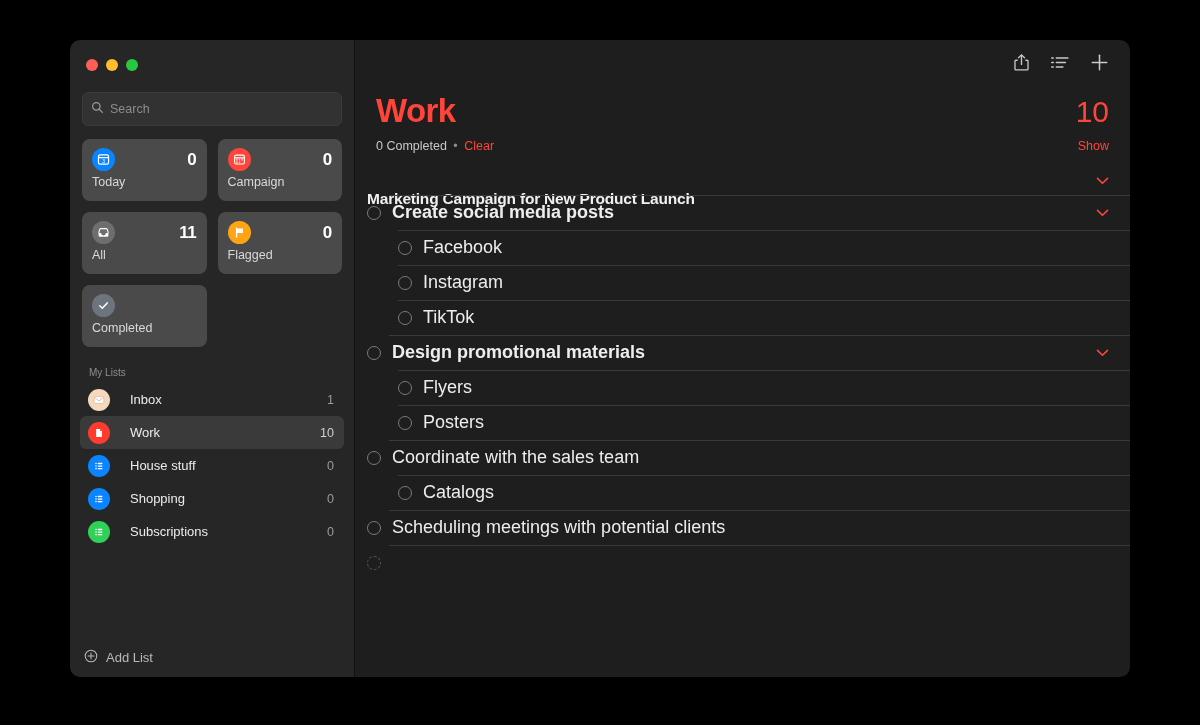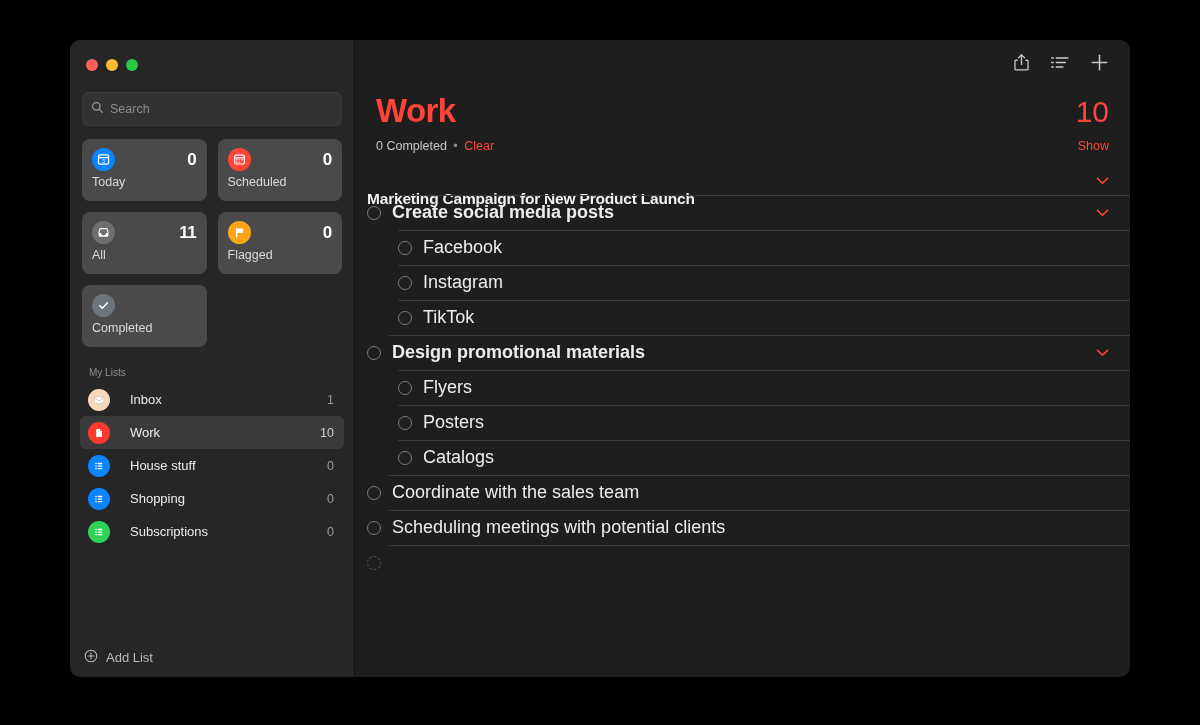--- a/index.html
+++ b/index.html
@@ -304,21 +304,21 @@
                 <rect x="4" y="7.6" width="1.6" height="1.6"></rect>
                   <rect x="7.2" y="7.6" width="1.6" height="1.6"></rect>
                   <rect x="10.4" y="7.6" width="1.6" height="1.6"></rect>
                 <rect x="4" y="10.4" width="1.6" height="1.6"></rect>
                   <rect x="7.2" y="10.4" width="1.6" height="1.6"></rect>
               </g>
             </svg>
           </div>
           <div class="card-count">0</div>
         </div>
-        <div class="card-label">Scheduled</div>
+        <div class="card-label">Campaign</div>
       </div>
 
       <div class="card">
         <div class="card-top">
           <div class="badge" style="background:#6e6e6e">
             <svg width="13" height="13" viewBox="0 0 16 16">
               <path d="M2 8.6 L2 11.6 A1.6 1.6 0 0 0 3.6 13.2 L12.4 13.2 A1.6 1.6 0 0 0 14 11.6 L14 8.6 L11 8.6 A3 3 0 0 1 5 8.6 Z" fill="#fff"></path>
               <path d="M2 8.6 L3.4 4.2 A1.5 1.5 0 0 1 4.8 3.2 L11.2 3.2 A1.5 1.5 0 0 1 12.6 4.2 L14 8.6" fill="none" stroke="#fff" stroke-width="1.3" stroke-linejoin="round"></path>
             </svg>
           </div>
@@ -540,29 +540,29 @@
           <div class="task-row lvl1">
             <div class="divider"></div>
             <div class="circle"></div>
             <div class="task-label">Flyers</div>
           </div>
           <div class="task-row lvl1">
             <div class="divider"></div>
             <div class="circle"></div>
             <div class="task-label">Posters</div>
           </div>
+          <div class="task-row lvl0">
+            <div class="divider"></div>
+            <div class="circle"></div>
+            <div class="task-label">Coordinate with the sales team</div>
+          </div>
           <div class="task-row lvl1">
             <div class="divider"></div>
             <div class="circle"></div>
             <div class="task-label">Catalogs</div>
-          </div>
-          <div class="task-row lvl0">
-            <div class="divider"></div>
-            <div class="circle"></div>
-            <div class="task-label">Coordinate with the sales team</div>
           </div>
           <div class="task-row lvl0">
             <div class="divider"></div>
             <div class="circle"></div>
             <div class="task-label">Scheduling meetings with potential clients</div>
           </div>
           <div class="task-row lvl0">
             <div class="divider"></div>
             <div class="circle dashed"></div>
             <div class="task-label"></div>

